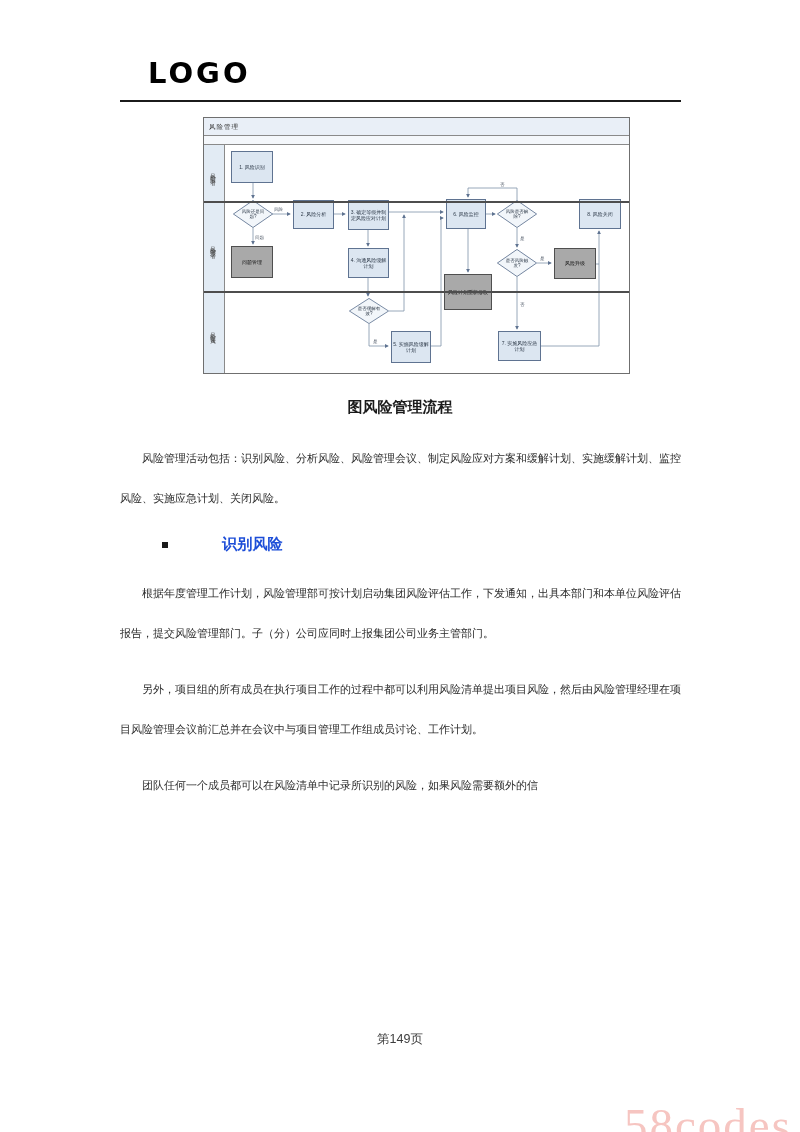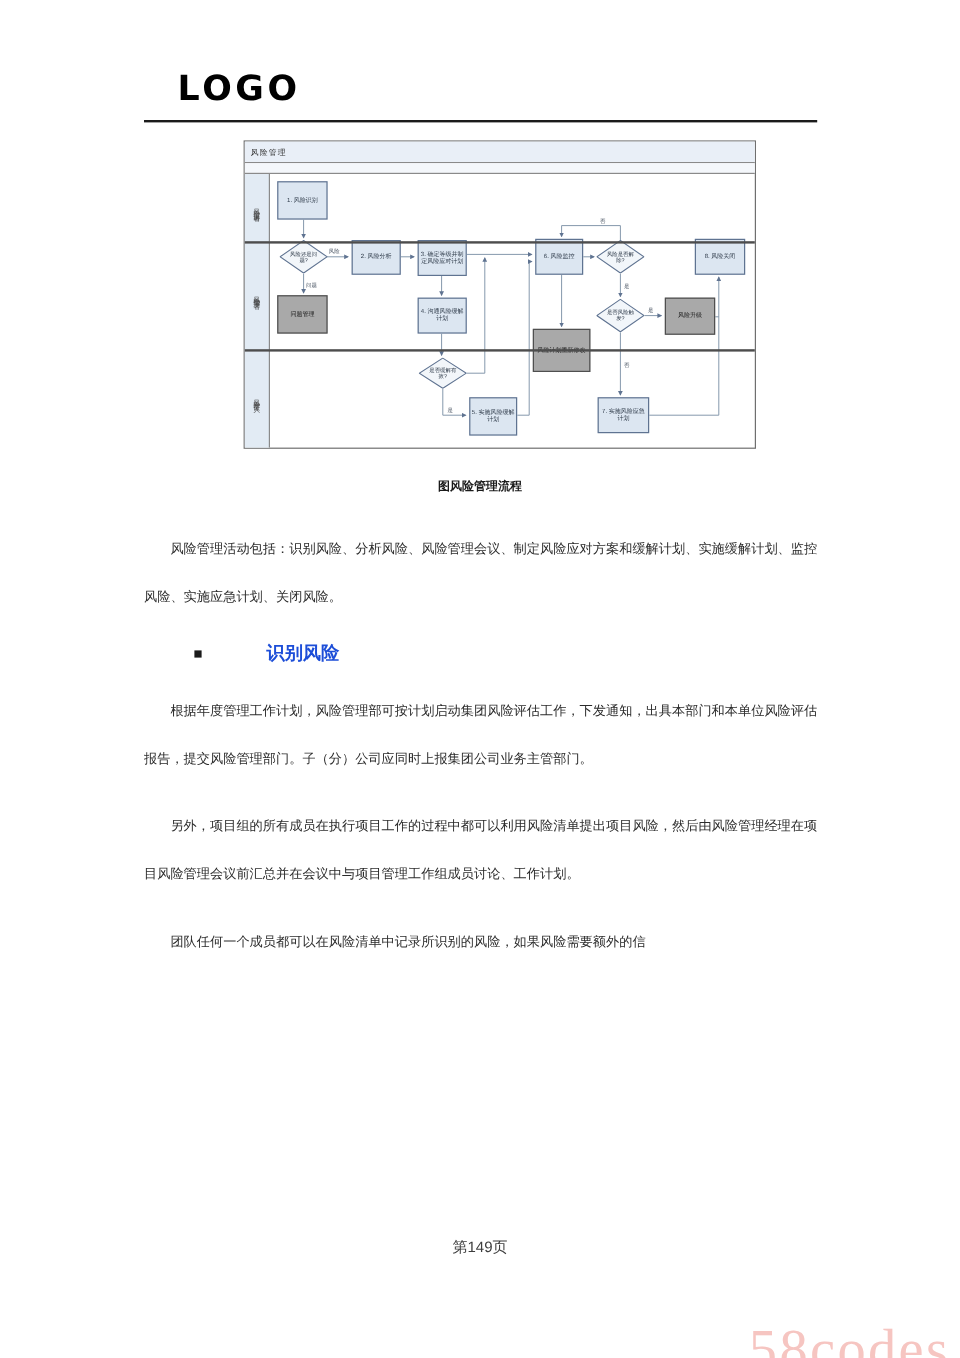--- a/index.html
+++ b/index.html
@@ -28,21 +28,21 @@
         text-align:center;border:1px solid #5f7391;background:#dce6f1;padding:1px;line-height:1.3;z-index:3;}
   .dnode{background:#a9a9a9;border-color:#4f4f4f;color:#141414;}
   .diamond{position:absolute;z-index:3;}
   .diamond svg{position:absolute;left:0;top:0;width:100%;height:100%;}
   .diamond .dlabel{position:absolute;left:14%;top:8%;width:72%;height:84%;display:flex;align-items:center;
         justify-content:center;text-align:center;font-size:4.5px;line-height:1.2;color:#2f3b4a;}
   .edges{position:absolute;left:0;top:0;width:100%;height:100%;z-index:1;pointer-events:none;}
 
   
   .caption{position:absolute;left:0;top:398px;width:100%;text-align:center;font-weight:bold;
-        font-size:10px;color:#1a1a1a;}
+        font-size:15px;color:#1a1a1a;}
   .content{position:absolute;left:120px;top:438px;width:561px;}
   .content p{margin:0 0 16px 0;font-size:11px;line-height:40px;text-align:justify;text-indent:2em;color:#2b2b2b;}
   .bullet-row{margin:6px 0 18px 42px;display:flex;align-items:center;font-size:15.2px;font-weight:bold;color:#1d4ed8;gap:32px;}
   .bullet-square{display:inline-block;width:6px;height:6px;background:#1a1a1a;margin-right:22px;}
 
   .footer{position:absolute;left:0;top:1031px;width:100%;text-align:center;font-size:12.5px;color:#3d3d3d;}
   .watermark{position:absolute;right:8px;top:1066px;font-size:47px;color:#f6c5c1;
         font-family:"Liberation Serif","DejaVu Serif",serif;letter-spacing:2px;margin-top:32px;}
 </style>
 </head>

